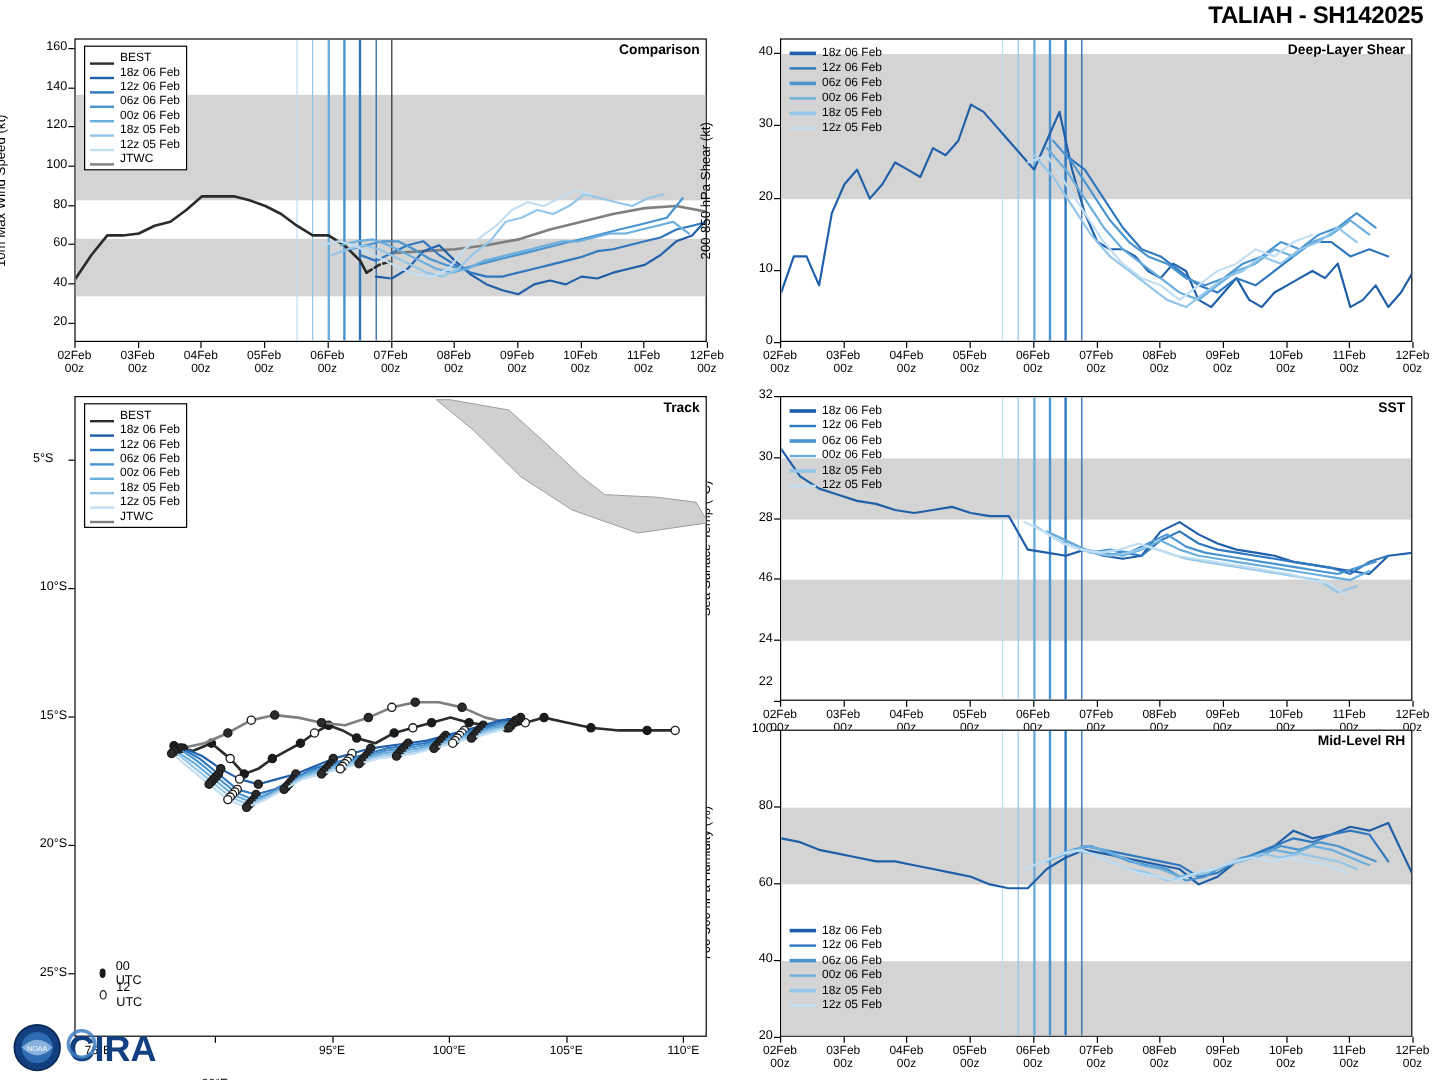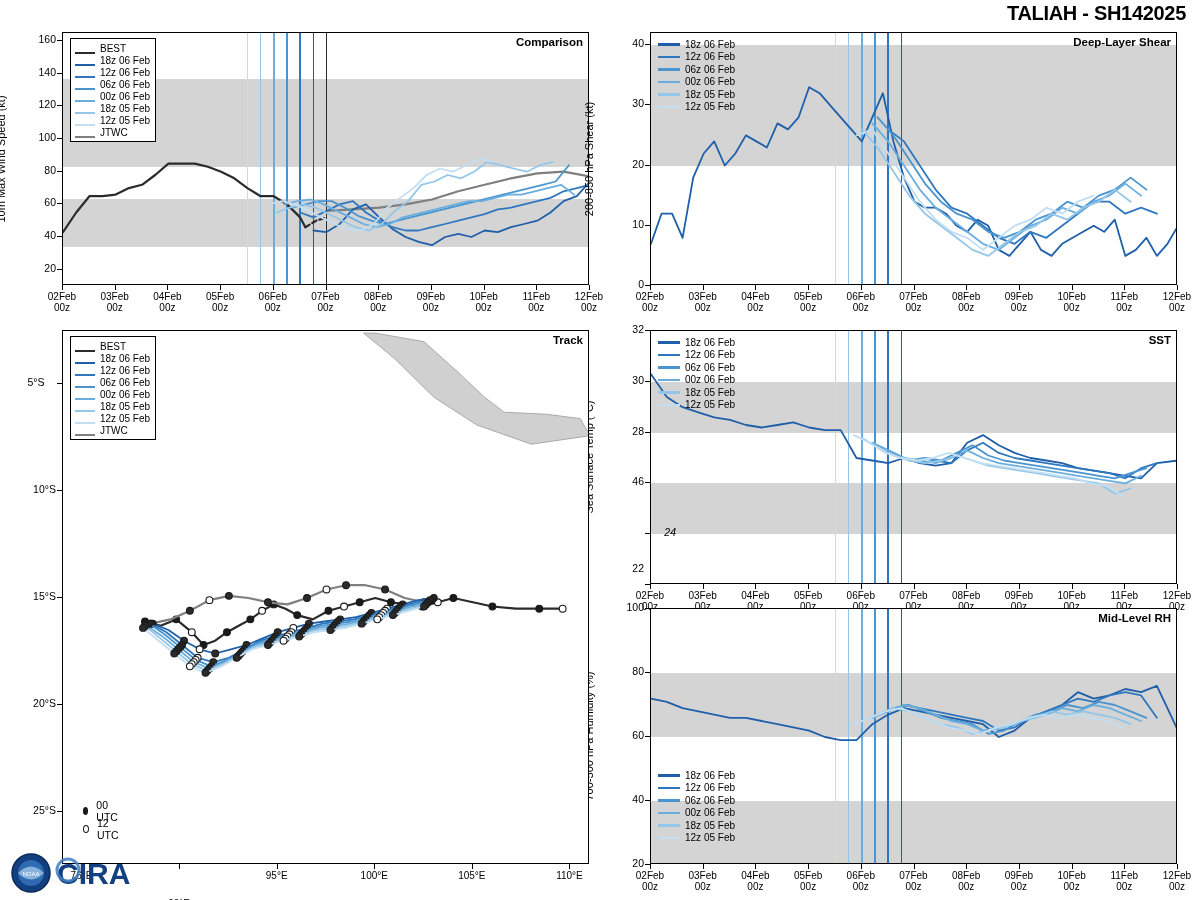--- a/index.html
+++ b/index.html
@@ -241,21 +241,21 @@
           <path d="M237.2 119.4 L253.0 127.0 L268.8 132.1 L284.6 129.5 L300.4 132.1 L316.2 119.4 L332.0 111.8 L347.8 121.9 L363.6 127.0 L379.4 129.5 L395.3 132.1 L411.1 134.6 L426.9 137.2 L442.7 139.7 L458.5 142.2 L474.3 147.3 L490.1 137.2 L505.9 132.1 " fill="none" stroke="#2f78bf" stroke-width="1.8" stroke-linejoin="round" stroke-linecap="round"></path>
           <path d="M226.6 114.3 L242.4 121.9 L258.2 129.5 L274.0 127.0 L289.9 129.5 L305.7 121.9 L321.5 114.3 L337.3 124.5 L353.1 129.5 L368.9 132.1 L384.7 134.6 L400.5 137.2 L416.3 139.7 L432.1 142.2 L447.9 144.8 L463.8 147.3 L479.6 142.2 L495.4 137.2 " fill="none" stroke="#4a94cf" stroke-width="1.8" stroke-linejoin="round" stroke-linecap="round"></path>
           <path d="M221.3 111.8 L237.2 119.4 L253.0 127.0 L268.8 129.5 L284.6 132.1 L300.4 127.0 L316.2 119.4 L332.0 127.0 L347.8 132.1 L363.6 134.6 L379.4 137.2 L395.3 139.7 L411.1 142.2 L426.9 144.8 L442.7 147.3 L458.5 149.9 L474.3 152.4 L490.1 144.8 " fill="none" stroke="#6aaede" stroke-width="1.8" stroke-linejoin="round" stroke-linecap="round"></path>
           <path d="M210.8 106.7 L226.6 116.8 L242.4 124.5 L258.2 129.5 L274.0 132.1 L289.9 129.5 L305.7 124.5 L321.5 129.5 L337.3 134.6 L353.1 137.2 L368.9 139.7 L384.7 142.2 L400.5 144.8 L416.3 147.3 L432.1 149.9 L447.9 152.4 L463.8 162.6 L479.6 157.5 " fill="none" stroke="#93c6e9" stroke-width="1.8" stroke-linejoin="round" stroke-linecap="round"></path>
           <path d="M202.9 104.1 L218.7 111.8 L234.5 121.9 L250.3 127.0 L266.1 129.5 L281.9 127.0 L297.8 121.9 L313.6 127.0 L329.4 132.1 L345.2 134.6 L361.0 137.2 L376.8 139.7 L392.6 142.2 L408.4 144.8 L424.2 147.3 L440.0 152.4 L455.9 154.9 L471.7 165.1 " fill="none" stroke="#c2def2" stroke-width="1.8" stroke-linejoin="round" stroke-linecap="round"></path>
         </svg>
         <div class="corner-label">SST</div>
       </div>
       <div class="ytick" style="left: 608px; top: 562px; width: 36px;">22</div>
       <div class="ytickmark" style="left: 645px; top: 584px;"></div>
-      <div class="ytick" style="left: 640px; top: 526.2px; width: 36px; font-style: italic;">24</div>
+      <div class="ytick" style="left: 608px; top: 526.2px; width: 36px;">24</div>
       <div class="ytickmark" style="left: 645px; top: 533.2px;"></div>
       <div class="ytick" style="left: 608px; top: 475.4px; width: 36px;">46</div>
       <div class="ytickmark" style="left: 645px; top: 482.4px;"></div>
       <div class="ytick" style="left: 608px; top: 424.6px; width: 36px;">28</div>
       <div class="ytickmark" style="left: 645px; top: 431.6px;"></div>
       <div class="ytick" style="left: 608px; top: 373.8px; width: 36px;">30</div>
       <div class="ytickmark" style="left: 645px; top: 380.8px;"></div>
       <div class="ytick" style="left: 608px; top: 323px; width: 36px;">32</div>
       <div class="ytickmark" style="left: 645px; top: 330px;"></div>
       <div class="xtick" style="left: 624px; top: 590px; width: 52px;">02Feb<br>00z</div>

